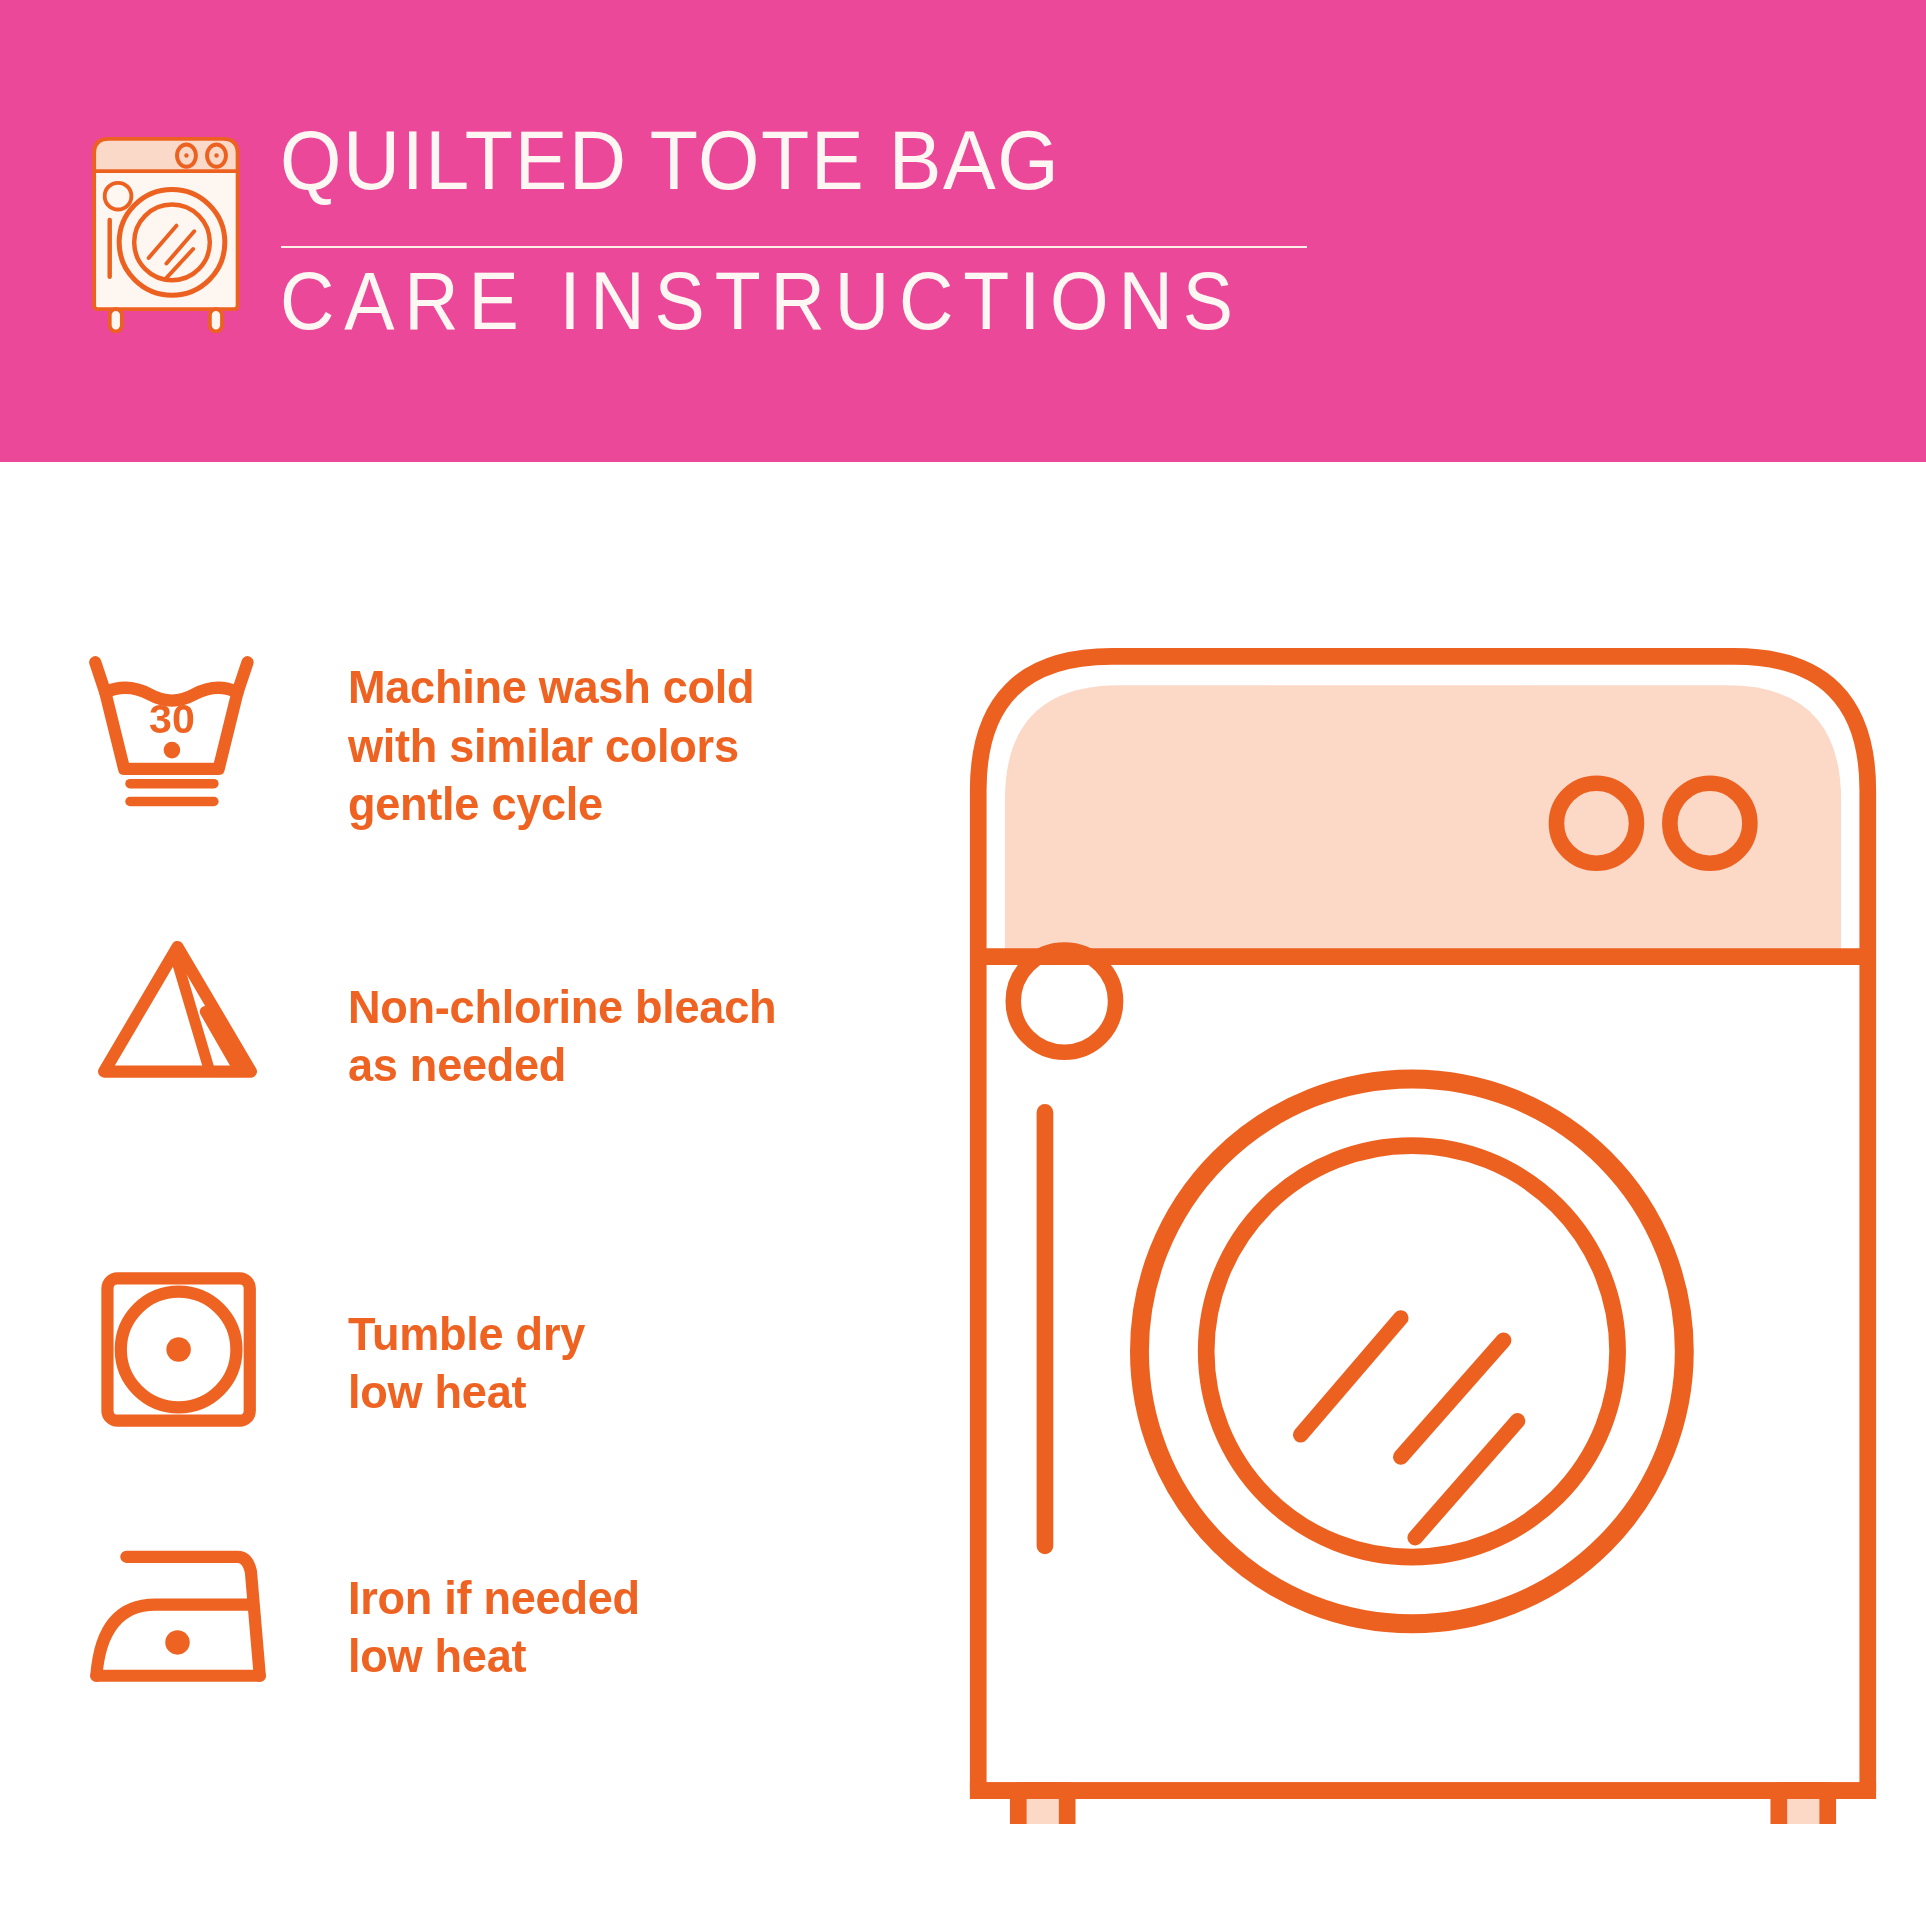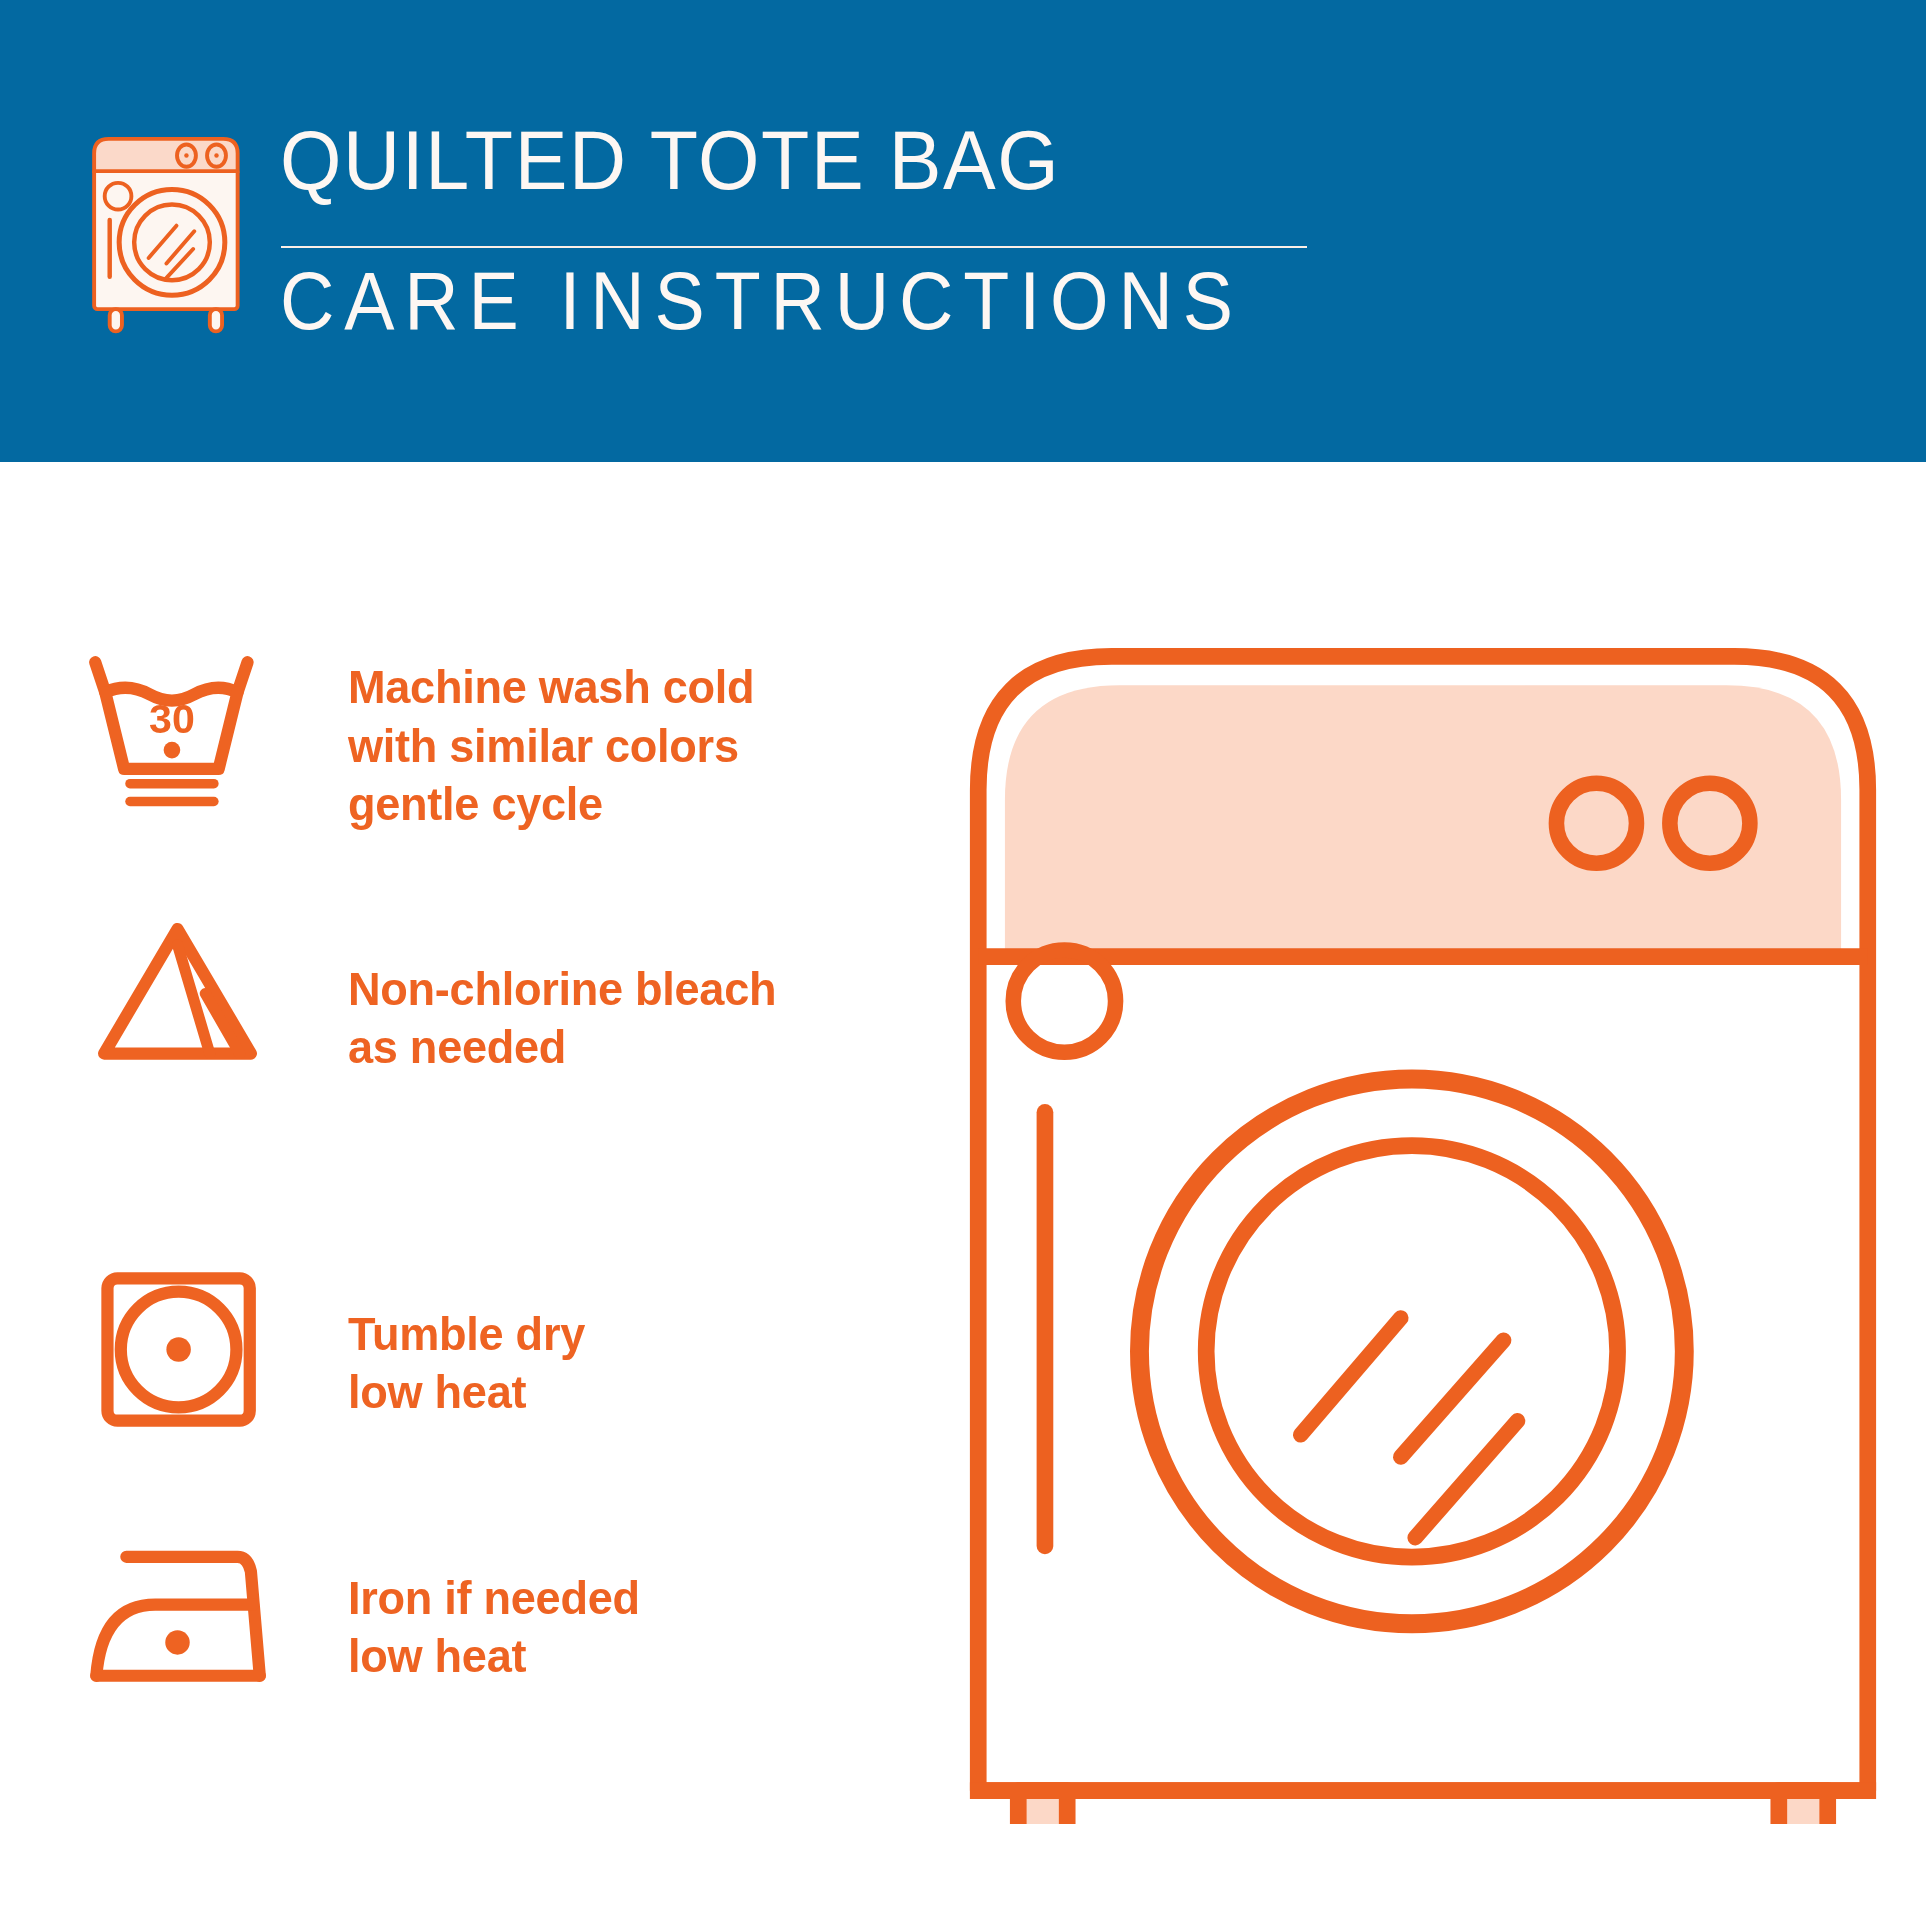--- a/index.html
+++ b/index.html
@@ -16,21 +16,21 @@
     font-family: "Liberation Sans", sans-serif;
     overflow: hidden;
   }
 
   
   #header-band {
     position: absolute;
     left: 0; top: 0;
     width: 1926px;
     height: 462px;
-    background: #0369a1;
+    background: #ec4899;
   }
   #header-inner {
     position: absolute;
     left: 83px;
     top: 125px;
     width: 1251px;
     height: 233px;
   }
   #header-logo {
     position: absolute;
@@ -91,21 +91,21 @@
   .care-row {
     position: absolute;
     left: 83px;
     width: 856px;
     display: flex;
     flex-direction: row;
     align-items: flex-start;
     gap: 43px;
   }
   #care-row-0 { top: 16.7px; }
-  #care-row-1 { top: 276px; }
+  #care-row-1 { top: 294px; }
   #care-row-2 { top: 632px; }
   #care-row-3 { top: 896px; }
 
   .care-symbol {
     width: 222px;
     flex: 0 0 222px;
     display: flex;
     align-items: flex-start;
     justify-content: flex-start;
   }

